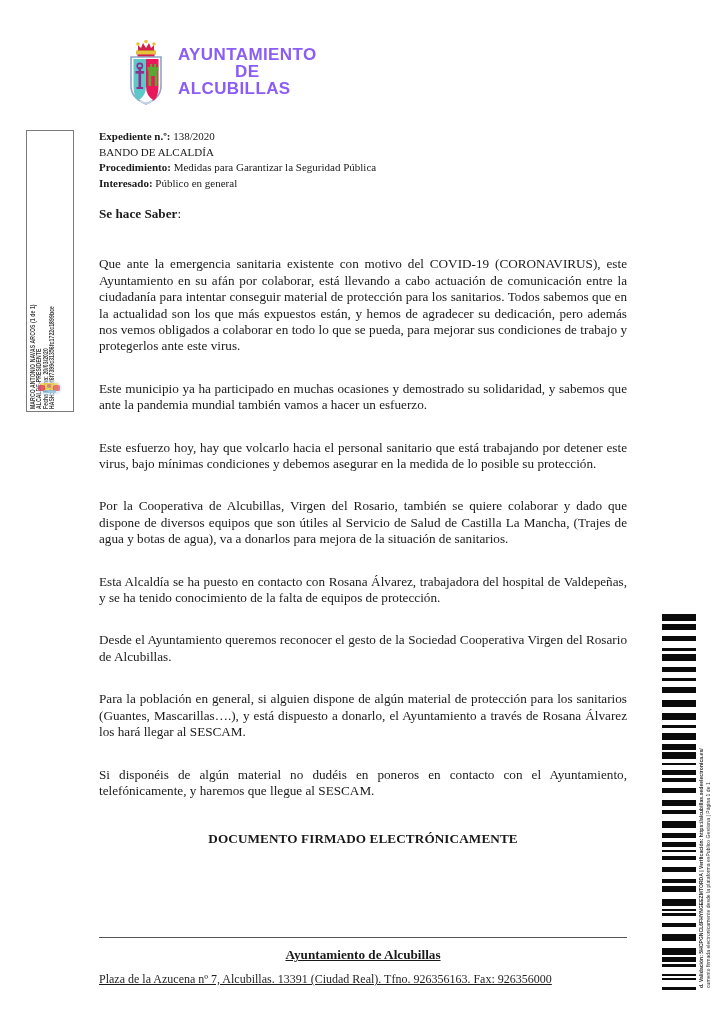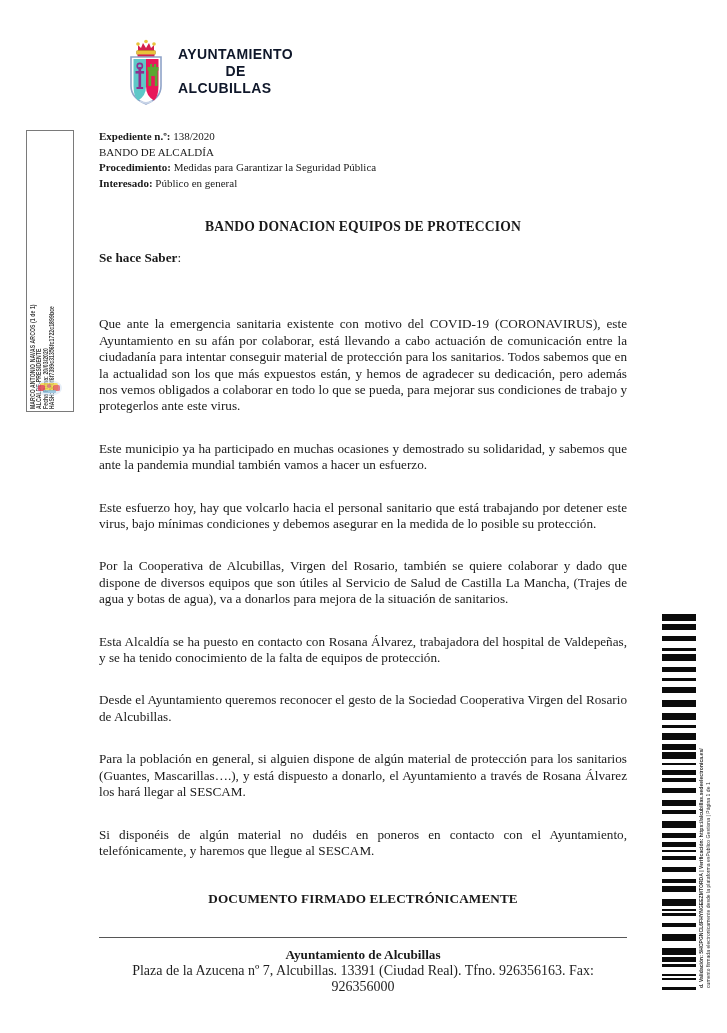--- a/index.html
+++ b/index.html
@@ -136,24 +136,24 @@
   }
   #crest {
     width: 44px;
     height: 74px;
     flex: 0 0 auto;
   }
   #org-name {
     margin-left: 10px;
     font-family: "Liberation Sans", sans-serif;
     font-weight: 700;
-    font-size: 14px;
+    font-size: 17px;
     line-height: 17px;
     letter-spacing: 0.4px;
-    color: #0f172a;
+    color: #8b5cf6;
   }
   #org-name .l1 { display: block; text-align: left; }
   #org-name .l2 { display: block; text-align: center; }
   #org-name .l3 { display: block; text-align: left; }
 
   
   #meta {
     margin-top: 17px;
     font-size: 11px;
     line-height: 15.6px;
@@ -180,52 +180,53 @@
   
   .para {
     margin-top: 26px;
     font-size: 13.2px;
     line-height: 16.4px;
     text-align: justify;
     text-justify: inter-word;
     hyphens: none;
   }
   .para:first-of-type { margin-top: 0; }
-  #body { margin-top: 50px; font-family: Liberation Serif, serif; }
+  #body { margin-top: 34px; font-family: Liberation Serif, serif; }
 
   
   #esign {
     margin-top: 32px;
     text-align: center;
     font-weight: 700;
     font-size: 13.2px;
     letter-spacing: 0.1px;
   }
 
   
   #footer {
     position: absolute;
     left: 99px;
     top: 937px;
     width: 528px;
+    text-decoration: underline;
   }
   #footer-rule {
     border-top: 1px solid #565656;
     width: 100%;
     height: 0;
   }
   #footer-org {
     margin-top: 9px;
     text-align: center;
     font-weight: 700;
     font-size: 13.2px;
   }
   #footer-addr {
-    text-align: center;
-    font-size: 14px;
+    margin-top: 9px;
+    font-size: 12px;
     color: #1f1f1f;
   }
 </style>
 </head>
 <body>
 
 <div id="page">
 
   <div id="sig-box">
     <div id="sig-rot">
@@ -339,21 +340,20 @@
       <div class="row">
         <b>Procedimiento:</b>
         <span>Medidas para Garantizar la Seguridad Pública</span>
       </div>
       <div class="row">
         <b>Interesado:</b>
         <span>Público en general</span>
       </div>
     </div>
 
-    <div id="doc-title">BANDO DONACION EQUIPOS DE PROTECCION</div>
 
     <div id="sehacesaber">
       <b>Se hace Saber</b><span>:</span>
     </div>
 
     <div id="body">
         <div class="para">Que ante la emergencia sanitaria existente con motivo del COVID-19 (CORONAVIRUS), este Ayuntamiento en su afán por colaborar, está llevando a cabo actuación de comunicación entre la ciudadanía para intentar conseguir material de protección para los sanitarios. Todos sabemos que en la actualidad son los que más expuestos están, y hemos de agradecer su dedicación, pero además nos vemos obligados a colaborar en todo lo que se pueda, para mejorar sus condiciones de trabajo y protegerlos ante este virus.</div>
         <div class="para">Este municipio ya ha participado en muchas ocasiones y demostrado su solidaridad, y sabemos que ante la pandemia mundial también vamos a hacer un esfuerzo.</div>
         <div class="para">Este esfuerzo hoy, hay que volcarlo hacia el personal sanitario que está trabajando por detener este virus, bajo mínimas condiciones y debemos asegurar en la medida de lo posible su protección.</div>
         <div class="para">Por la Cooperativa de Alcubillas, Virgen del Rosario, también se quiere colaborar y dado que dispone de diversos equipos que son útiles al Servicio de Salud de Castilla La Mancha, (Trajes de agua y botas de agua), va a donarlos para mejora de la situación de sanitarios.</div>

